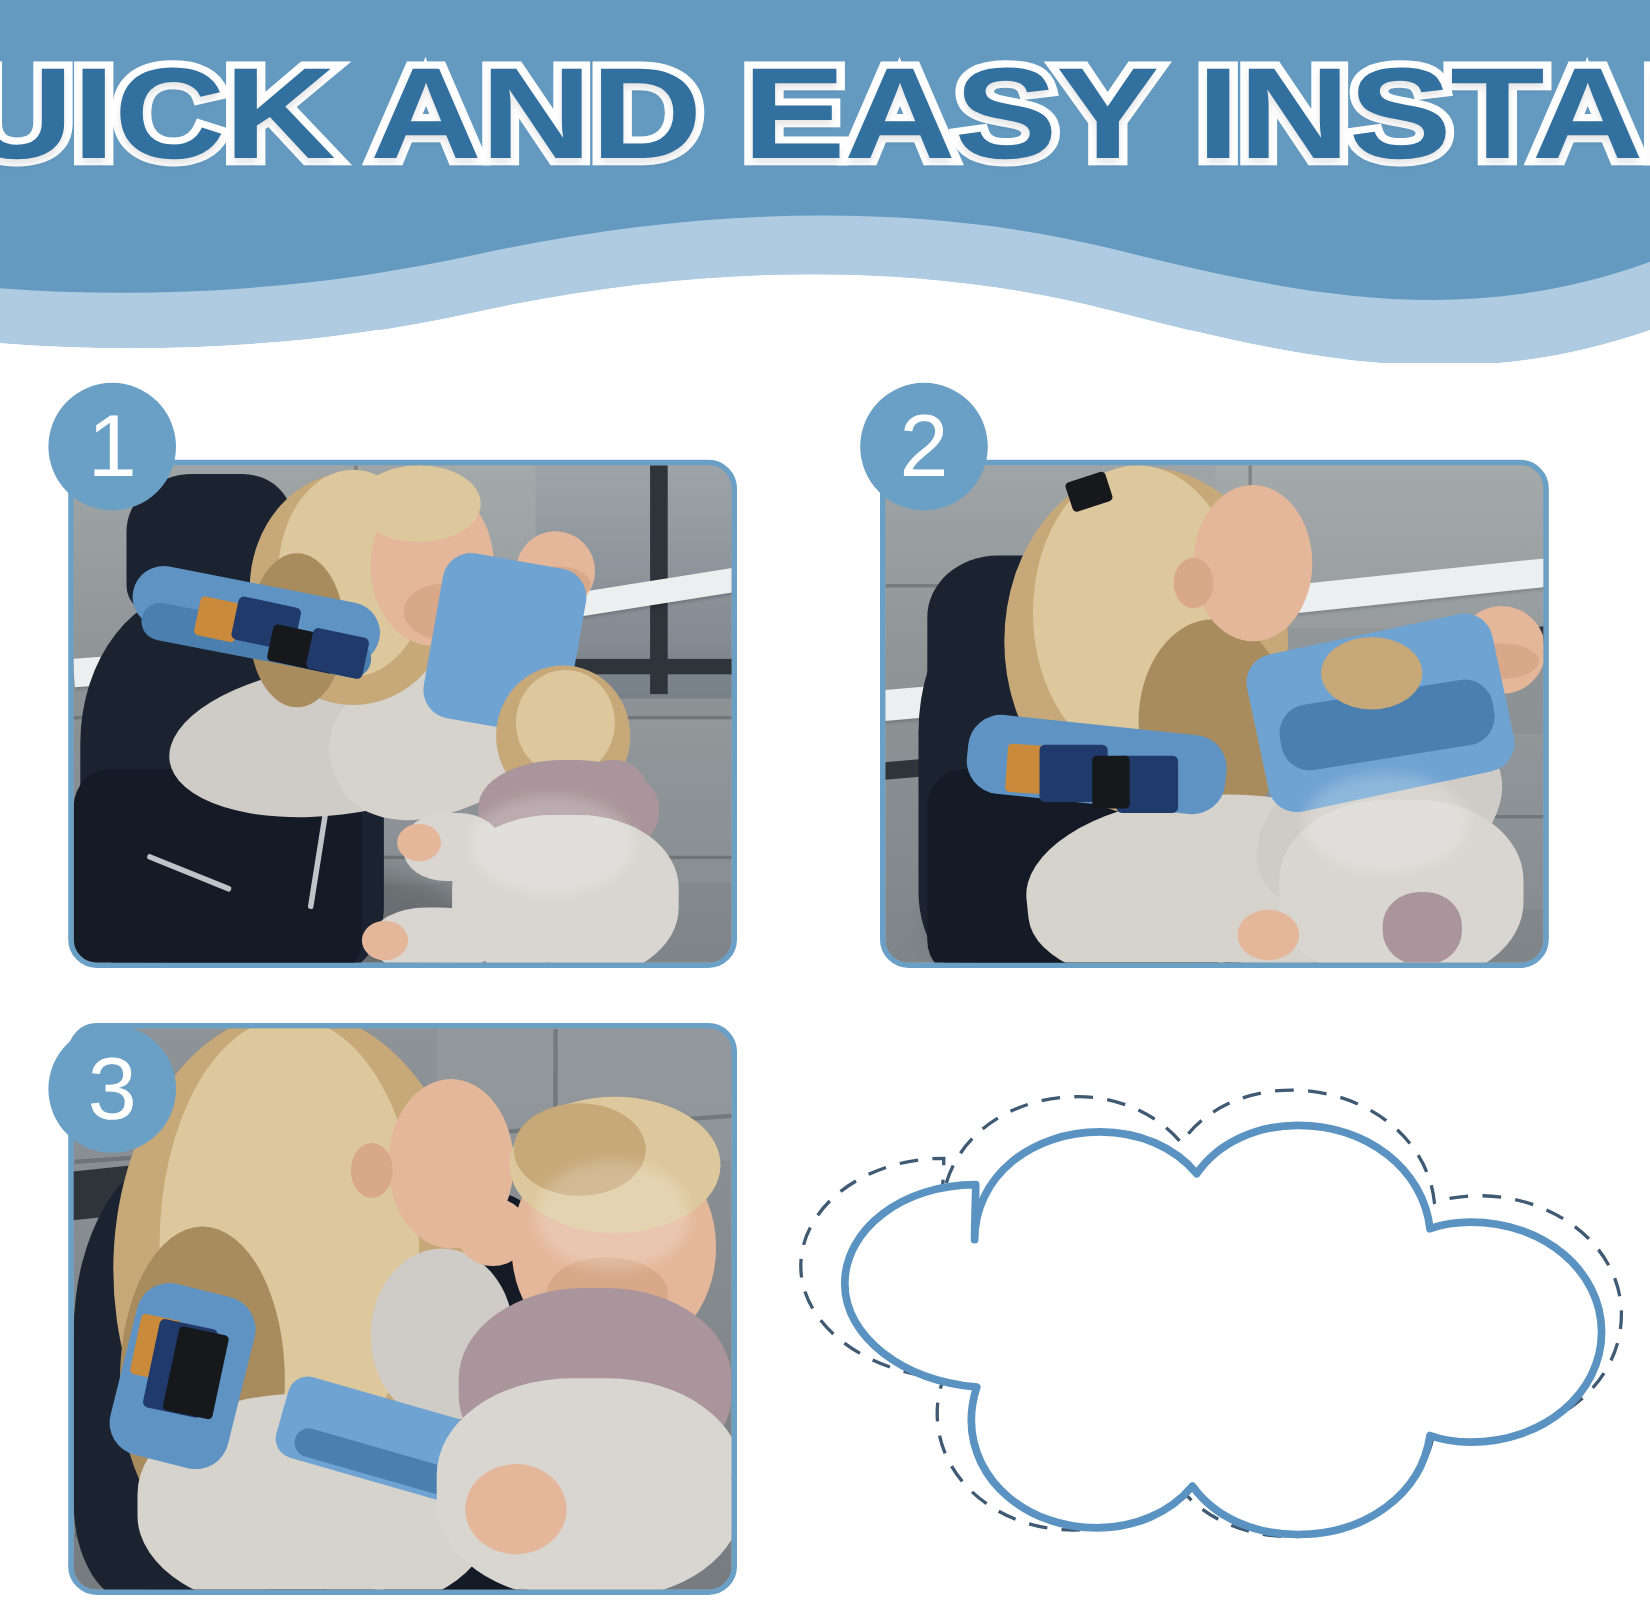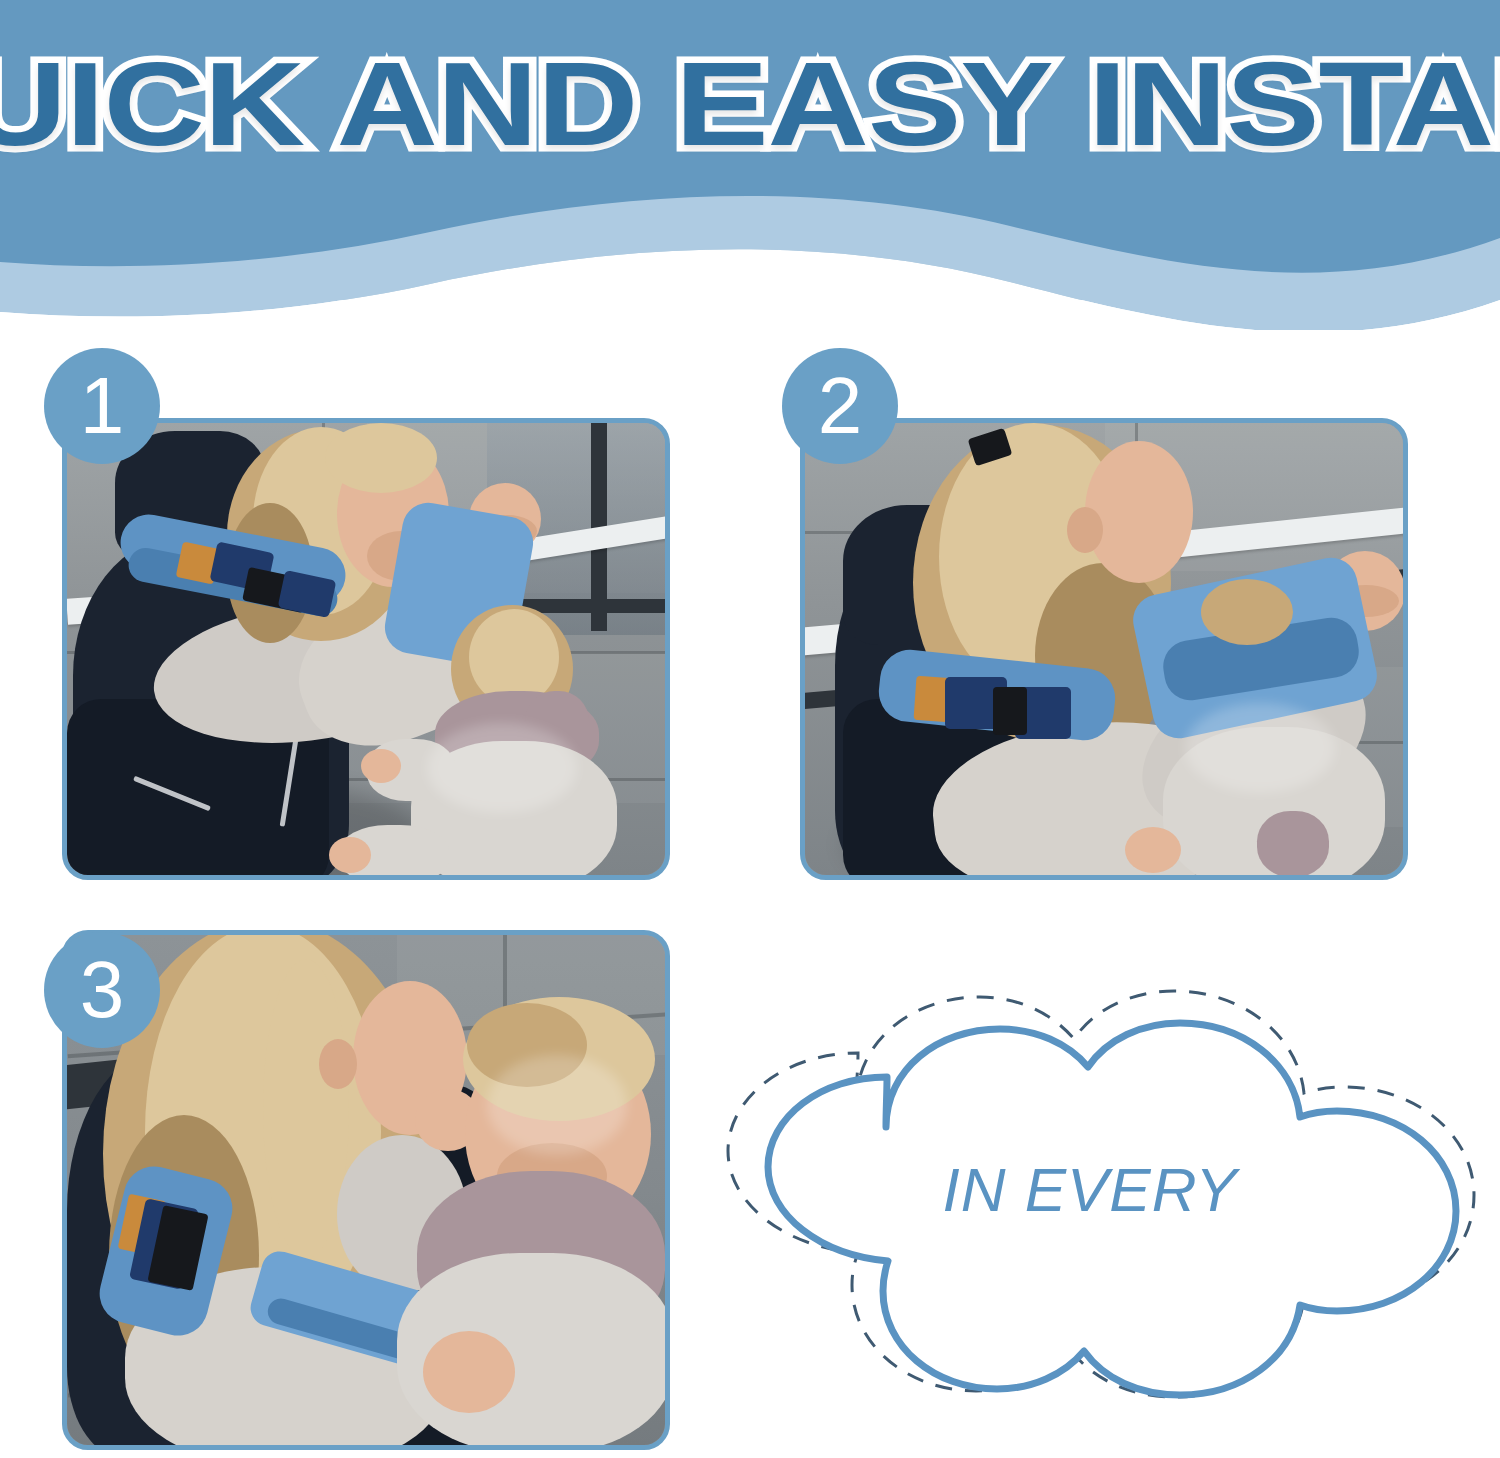--- a/index.html
+++ b/index.html
@@ -358,15 +358,14 @@
              C612,384 561,420 500,420
              C459,420 424,404 404,376
              C384,400 352,414 317,414
              C255,414 203,372 203,316
              C203,305 205,295 208,286
              C140,280 88,240 88,192
              C88,142 141,102 207,102
              C207,117 206,135 206,152 Z" fill="#ffffff" stroke="#5a93c2" stroke-width="7" stroke-linejoin="round"></path>
   </svg>
   <div id="cloud-text">
-    <div class="cloud-line" id="cloud-line-1">IN EVERY</div>
   </div>
 </div>
 
 </body></html>

